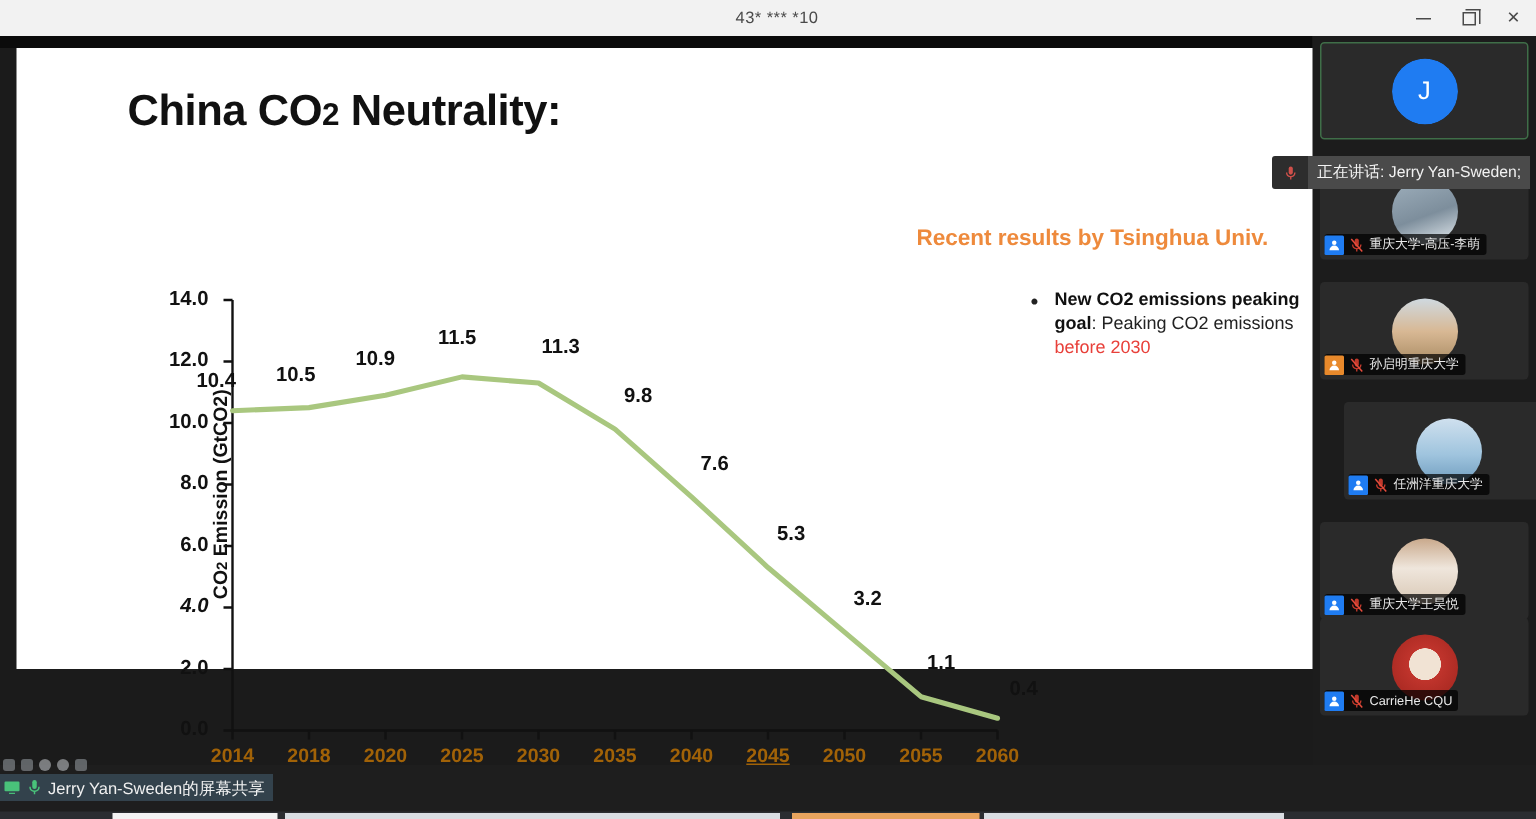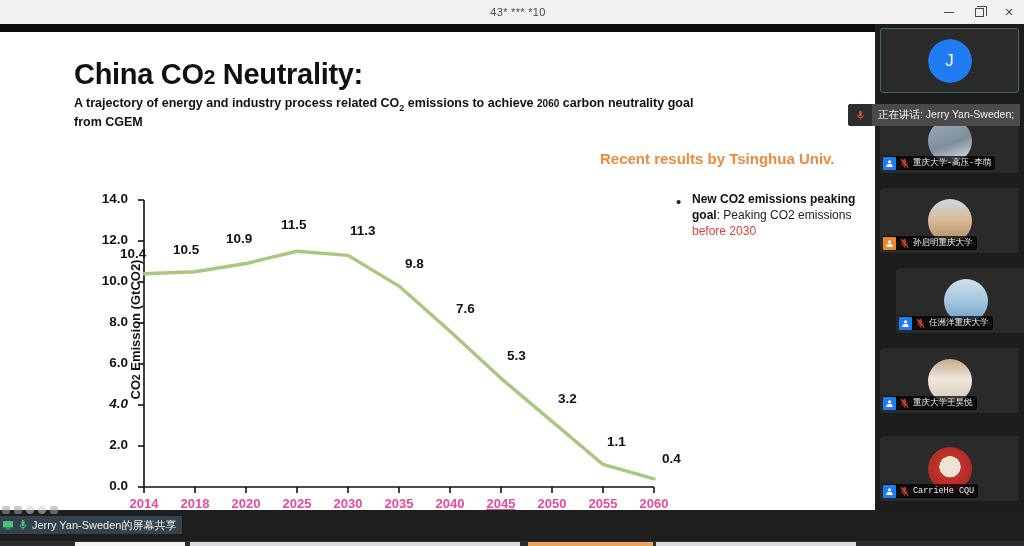--- a/index.html
+++ b/index.html
@@ -24,21 +24,21 @@
   .minbar{ display:block; width:10px; height:1px; background:#4a4a4a; }
   .restore{ width:9px; height:9px; border:1px solid #4a4a4a; position:relative; }
   .restore:after{ content:""; position:absolute; left:1px; top:-3px; width:9px; height:9px;
                   border:1px solid #4a4a4a; border-bottom:none; border-left:none; }
 
   
   .topband{ position:absolute; left:0; top:24px; width:875px; height:8px; background:#0b0b0b; }
 
   
   .slide{
-    position:absolute; left:0; top:32px; width:875px; height:478px; background:#ffffff;
+    position:absolute; left:11px; top:32px; width:875px; height:414px; background:#ffffff;
   }
   .slide-inner{ position:absolute; left:0; top:0; right:0; bottom:0; }
 
   .slide-title{
     position:absolute; left:74px; top:26px;
     font-size:29px; font-weight:bold; color:#111; letter-spacing:-.3px;
   }
   .slide-title .sub2{ font-size:21px; vertical-align:baseline; }
   .slide-subtitle{
     position:absolute; left:74px; top:63px; width:740px;
@@ -54,21 +54,21 @@
   
   .chart{ position:absolute; left:74px; top:150px; width:600px; height:330px; }
   .chart svg{ display:block; }
   .ylab{
     position:absolute; left:-8px; top:140px;
     transform:rotate(-90deg); transform-origin:center;
     font-size:13px; font-weight:bold; color:#111; white-space:nowrap;
   }
   .ylab .sub2{ font-size:10px; }
   .ytick{ position:absolute; font-size:13.5px; font-weight:bold; color:#111; text-align:right; width:44px; }
-  .xtick{ position:absolute; font-size:13px; font-weight:bold; color:#ec4899; text-align:center; width:46px; }
+  .xtick{ position:absolute; font-size:13px; font-weight:bold; color:#a16207; text-align:center; width:46px; }
   .dlab{ position:absolute; font-size:13.5px; font-weight:bold; color:#111; white-space:nowrap; }
 
   
   .bullets{ position:absolute; left:676px; top:160px; width:190px; }
   .bullet{ position:relative; padding-left:16px; margin-bottom:26px;
            font-size:12px; line-height:1.33; color:#222; }
   .bullet:before{ content:"\2022"; position:absolute; left:0; top:0; font-size:15px; color:#222; }
   .bullet b{ font-weight:bold; color:#111; }
   .bullet .red{ color:#e8403a; }
 
@@ -91,21 +91,21 @@
   .av-initial{ width:44px; height:44px; border-radius:50%; background:#1f7cf2;
                display:flex; align-items:center; justify-content:center;
                color:#fff; font-size:17px; }
   .tile-name{ position:absolute; left:3px; bottom:3px; height:14px; display:flex; align-items:center;
               gap:3px; background:rgba(0,0,0,.72); border-radius:2px; padding:0 4px 0 0; }
   .nm-badge{ width:13px; height:13px; background:#1f7cf2; display:flex; align-items:center;
              justify-content:center; border-radius:1px; }
   .nm-badge.orange{ background:#e8892b; }
   .nm-badge svg{ width:9px; height:9px; fill:#fff; }
   .nm-mic{ width:11px; height:11px; }
-  .nm-text{ font-size:8.5px; color:#eaeaea; white-space:nowrap;font-family:Liberation Mono, monospace; }
+  .nm-text{ font-size:8.5px; color:#eaeaea; white-space:nowrap; }
 
   
   .tooltip{ position:absolute; left:-27px; top:80px; height:22px; display:flex; align-items:center; }
   .tt-btn{ width:24px; height:22px; background:#2d2d2d; display:flex; align-items:center;
            justify-content:center; border-radius:2px 0 0 2px; }
   .tt-body{ height:22px; background:#4a4a4a; color:#f2f2f2; font-size:10.5px;
             display:flex; align-items:center; padding:0 6px; white-space:nowrap; }
 
   
   .taskbar{ position:absolute; left:0; bottom:0; width:1024px; height:36px; background:#1e1e1e; }
@@ -141,24 +141,20 @@
 
   <div class="topband"></div>
 
   <div class="slide">
     <div class="slide-inner">
 
       <div class="slide-title">
         <span>China CO</span><span class="sub2">2</span><span> Neutrality:</span>
       </div>
 
-      <div class="slide-subtitle">
-        <span>A trajectory of energy and industry process related CO</span><span class="sub2">2</span><span> emissions to achieve </span><span class="tiny">2060</span><span> carbon neutrality goal</span><br>
-        <span>from CGEM</span>
-      </div>
 
       <div class="recent">Recent results by Tsinghua Univ.</div>
 
       <div class="chart">
         <div class="ylab">
           <span>CO</span><span class="sub2">2</span><span> Emission (GtCO2)</span>
         </div>
         <div id="yticks">
             <div class="ytick" style="left: 10px; top: 296px;">0.0</div>
             <div class="ytick" style="left: 10px; top: 255px;">2.0</div>
@@ -310,21 +306,21 @@
               </svg>
             </span>
             <svg class="nm-mic" viewBox="0 0 24 24">
               <path fill="#c0392b" d="M12 14a3 3 0 0 0 3-3V5a3 3 0 0 0-6 0v6a3 3 0 0 0 3 3z"></path>
               <path fill="#c0392b" d="M17 11a5 5 0 0 1-10 0H5a7 7 0 0 0 6 6.9V21h2v-3.1A7 7 0 0 0 19 11z"></path>
               <path stroke="#e74c3c" stroke-width="2.2" d="M4 3l16 18"></path>
             </svg>
             <span class="nm-text">重庆大学王昊悦</span>
           </div>
         </div>
-        <div class="tile" style="top: 412px;">
+        <div class="tile" style="top: 388px;">
           <div class="tile-av" style="background: radial-gradient(circle at 50% 45%, rgb(241, 227, 212) 0%, rgb(241, 227, 212) 32%, rgb(192, 52, 44) 33%, rgb(158, 36, 29) 100%);"></div>
           <div class="tile-name">
             <span class="nm-badge">
               <svg viewBox="0 0 24 24">
                 <circle cx="12" cy="7.5" r="4"></circle>
                 <path d="M3.5 21a8.5 8.5 0 0 1 17 0z"></path>
               </svg>
             </span>
             <svg class="nm-mic" viewBox="0 0 24 24">
               <path fill="#c0392b" d="M12 14a3 3 0 0 0 3-3V5a3 3 0 0 0-6 0v6a3 3 0 0 0 3 3z"></path>

